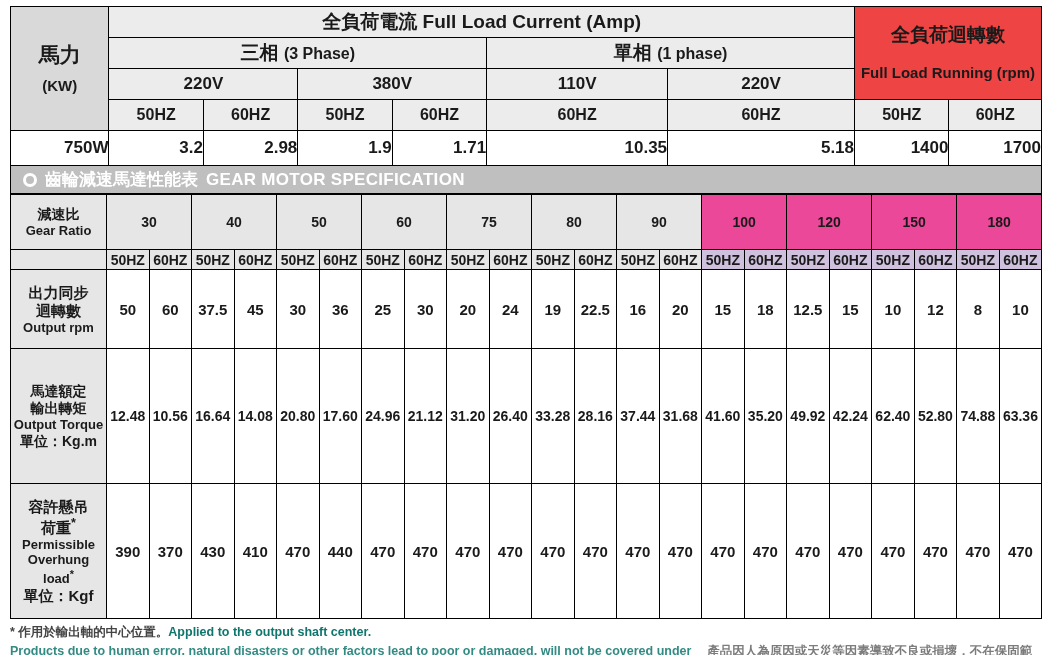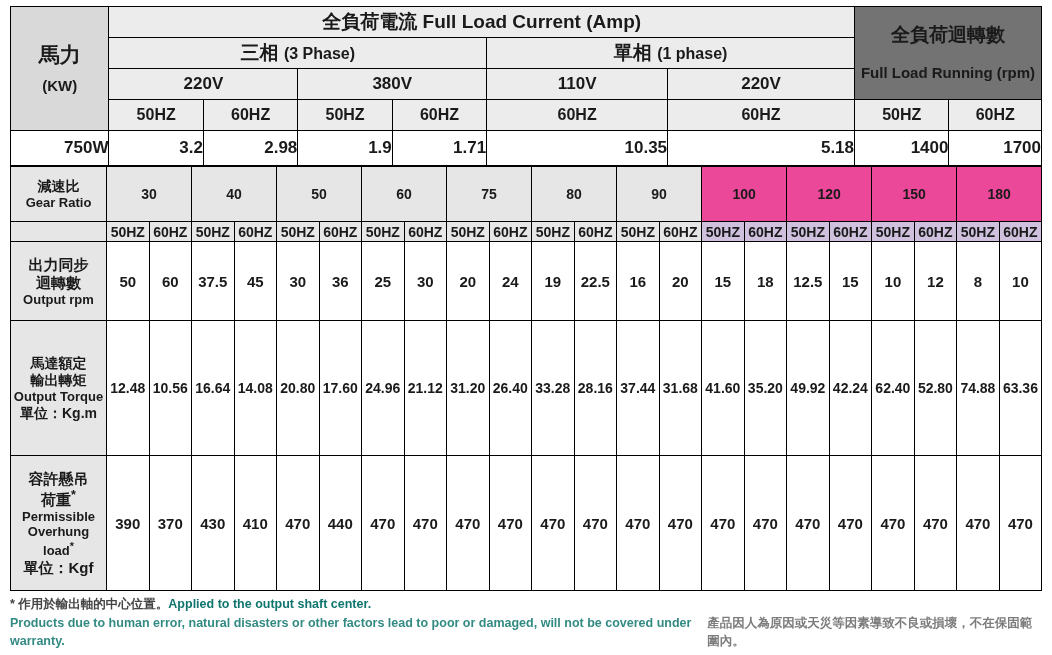--- a/index.html
+++ b/index.html
@@ -17,21 +17,21 @@
 
   
   .t1{width:1032px;}
   .t1 td{height:30px;}
   .hp-cell{background:#d9d9d9;font-size:21px;line-height:1.15;}
   .hp-cell .sub{font-size:15px;display:block;margin-top:10px;}
   .grp{background:#ececec;font-size:19px;}
   .grp .en{font-size:16px;}
   .volt{background:#ececec;font-size:17px;}
   .hz{background:#ececec;font-size:16px;}
-  .rpmhead{background:#737373;font-size:19px;line-height:1.2;}
+  .rpmhead{background:#ef4444;font-size:19px;line-height:1.2;}
   .rpmhead .en{display:block;font-size:15px;margin-top:18px;}
   .valrow td{font-size:17px;height:34px;background:#fff;text-align:right;}
   .valrow td.first{font-size:17px;}
 
   
   .banner{
     width:1032px;box-sizing:border-box;
     background:#bfbfbf;border:1px solid #000;border-top:none;
     height:28px;display:flex;align-items:center;gap:8px;padding-left:12px;
   }
@@ -126,20 +126,25 @@
         <td>1.9</td>
         <td>1.71</td>
         <td>10.35</td>
         <td>5.18</td>
         <td>1400</td>
         <td>1700</td>
       </tr>
     </tbody>
   </table>
 
+  <div class="banner">
+    <span class="dot"></span>
+    <span class="tw">齒輪減速馬達性能表</span>
+    <span class="en">GEAR MOTOR SPECIFICATION</span>
+  </div>
 
   <table class="t2">
     <colgroup>
       <col style="width:96px">
       <col style="width:42.5px">
         <col style="width:42.5px">
       <col style="width:42.5px">
         <col style="width:42.5px">
       <col style="width:42.5px">
         <col style="width:42.5px">

